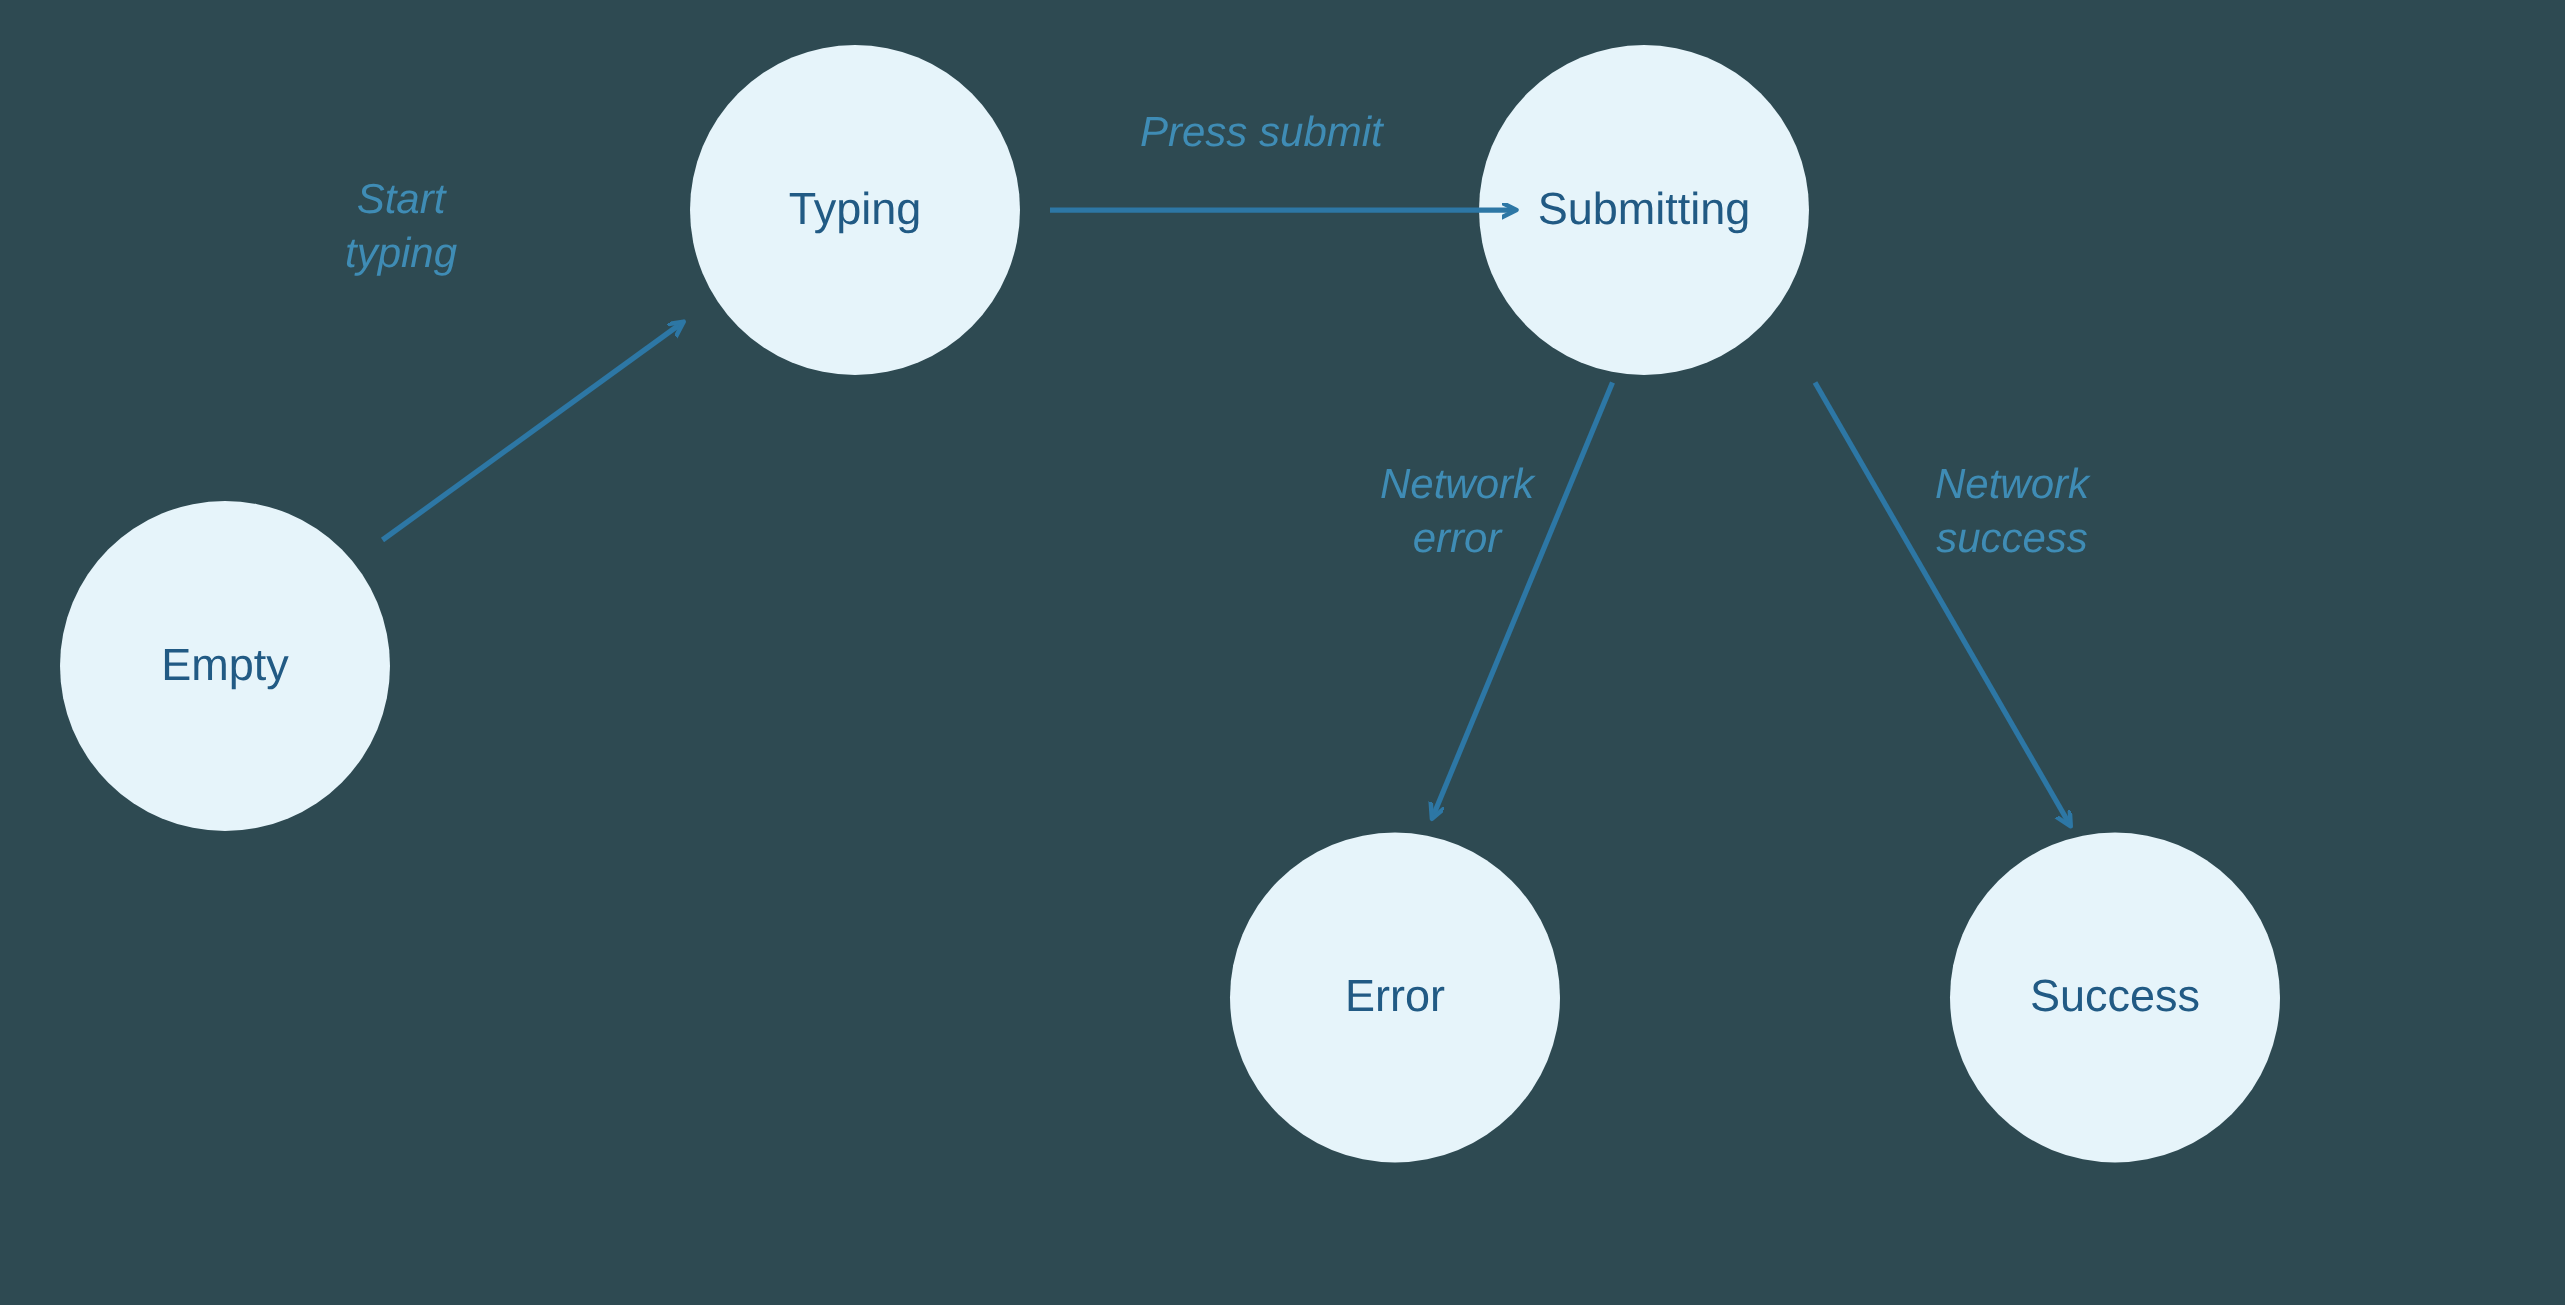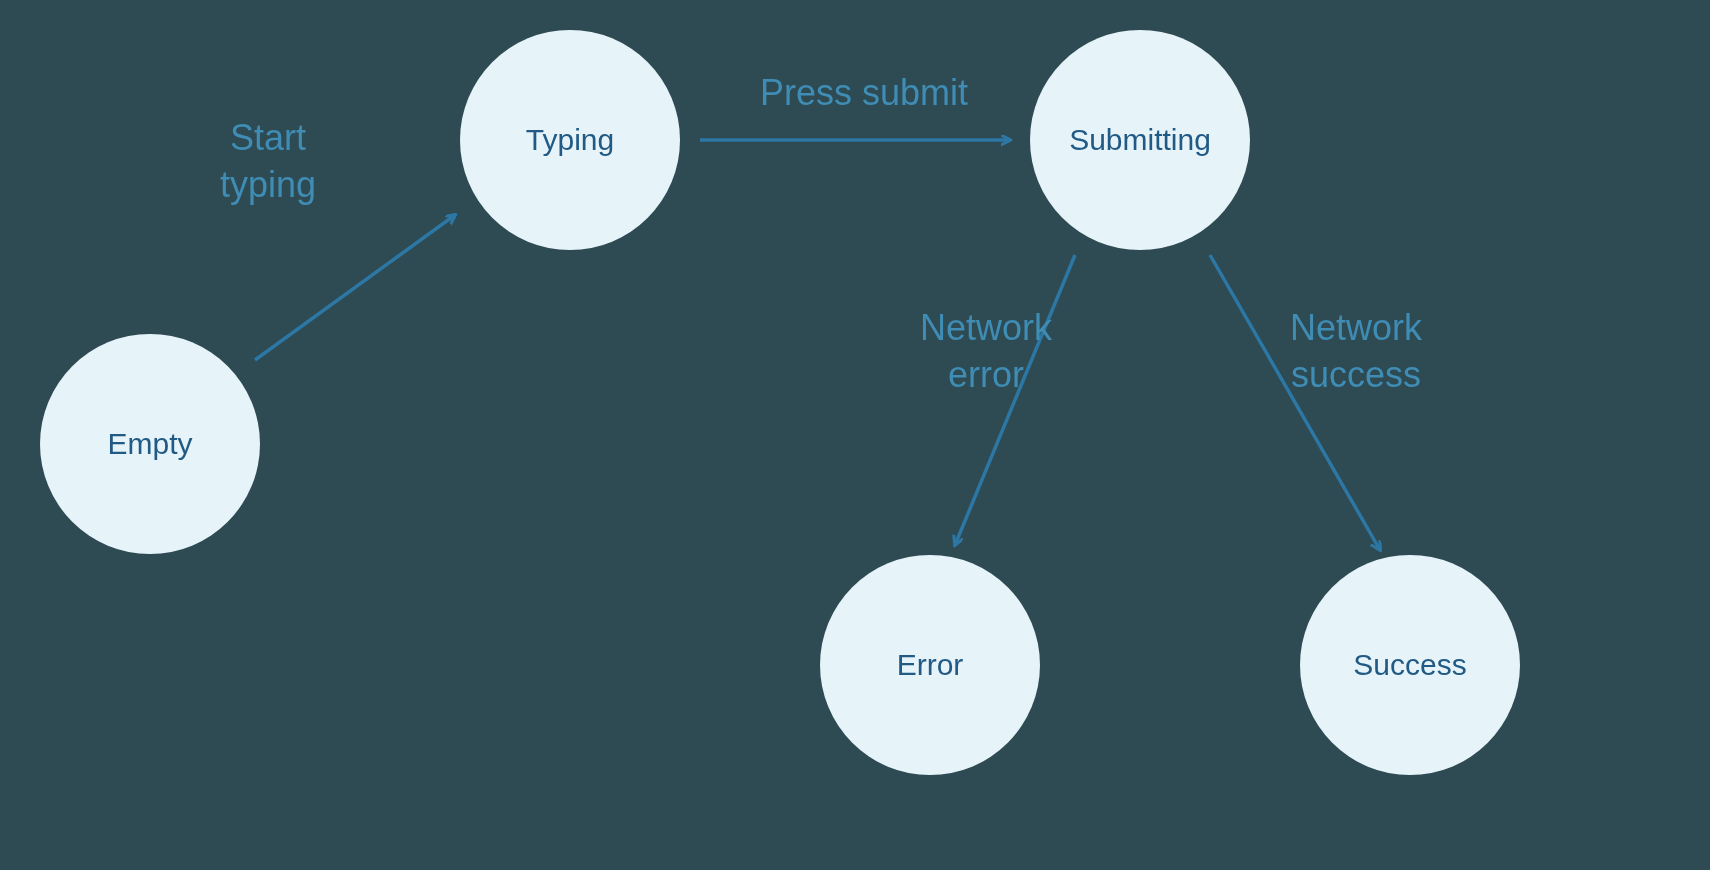--- a/index.html
+++ b/index.html
@@ -24,23 +24,24 @@
       display: flex;
       align-items: center;
       justify-content: center;
       color: #215a84;
       font-size: 30px;
       font-weight: 400;
     }
     .edge-label {
       position: absolute;
       color: #3f8cb5;
-      font-size: 36px;
+      font-size: 28px;
       text-align: center;
       line-height: 1.3;
+      font-style: italic;
     }
     svg.arrows {
       position: absolute;
       top: 0;
       left: 0;
       width: 1710px;
       height: 870px;
       pointer-events: none;
     }
   </style>
@@ -48,21 +49,21 @@
 <body>
 
 <div class="node" style="left:40px; top:334px;">
   <span>Empty</span>
 </div>
 
 <div class="node" style="left:460px; top:30px;">
   <span>Typing</span>
 </div>
 
-<div class="node" style="left:1030px; top:30px;">
+<div class="node" style="left:986px; top:30px;">
   <span>Submitting</span>
 </div>
 
 <div class="node" style="left:820px; top:555px;">
   <span>Error</span>
 </div>
 
 <div class="node" style="left:1300px; top:555px;">
   <span>Success</span>
 </div>
@@ -76,21 +77,21 @@
 
   <line x1="255" y1="360" x2="455" y2="215" stroke="#2d77a5" stroke-width="3.5" marker-end="url(#arrowhead)"></line>
 
   <line x1="700" y1="140" x2="1010" y2="140" stroke="#2d77a5" stroke-width="3.5" marker-end="url(#arrowhead)"></line>
 
   <line x1="1075" y1="255" x2="955" y2="545" stroke="#2d77a5" stroke-width="3.5" marker-end="url(#arrowhead)"></line>
 
   <line x1="1210" y1="255" x2="1380" y2="550" stroke="#2d77a5" stroke-width="3.5" marker-end="url(#arrowhead)"></line>
 </svg>
 
-<div class="edge-label" style="left:220px; top:115px;">
+<div class="edge-label" style="left:230px; top:115px;">
   <span>Start</span><br>
   <span>typing</span>
 </div>
 
 <div class="edge-label" style="left:760px; top:70px;">
   <span>Press submit</span>
 </div>
 
 <div class="edge-label" style="left:920px; top:305px;">
   <span>Network</span><br>

